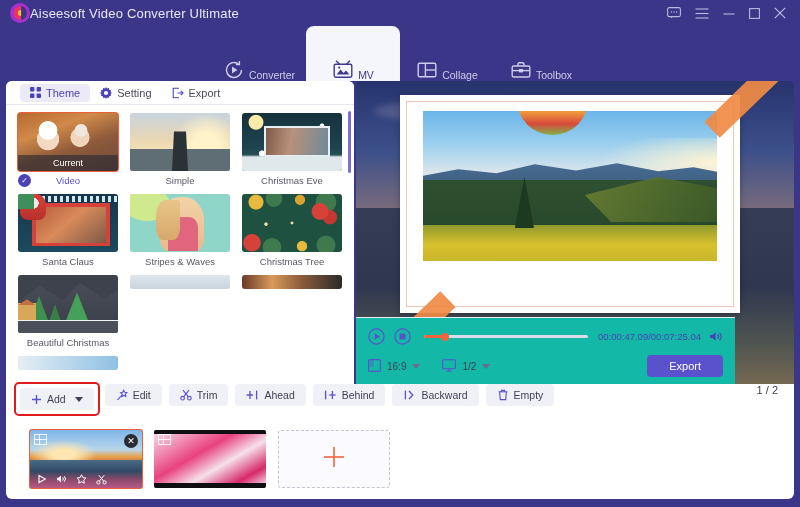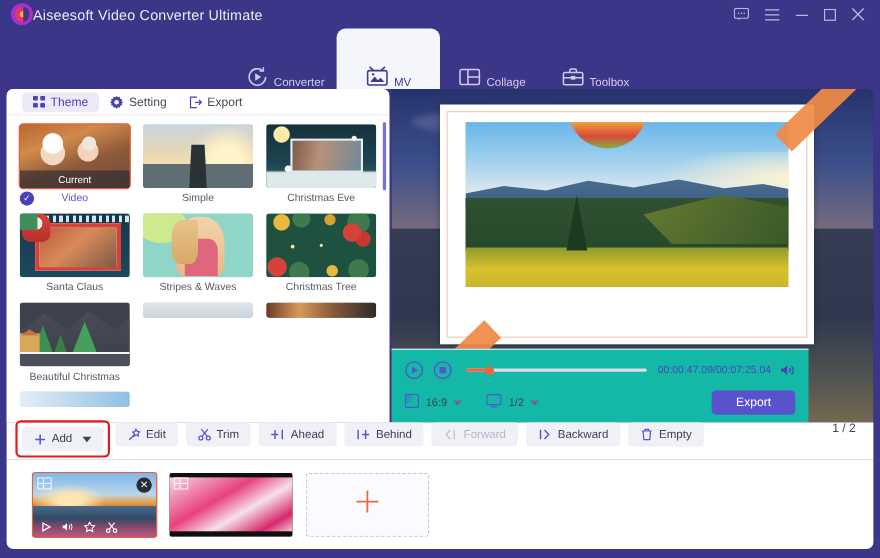--- a/index.html
+++ b/index.html
@@ -623,29 +623,20 @@
         <span class="ic">
           <svg width="13" height="12" viewBox="0 0 13 12" stroke="currentColor" stroke-width="1.3" fill="none">
             <line x1="1.6" y1="1.6" x2="1.6" y2="10.4"></line>
             <line x1="8.4" y1="2" x2="8.4" y2="10"></line>
               <line x1="5.2" y1="6" x2="11.6" y2="6"></line>
           </svg>
         </span>
         <span>Behind</span>
       </button>
 
-      <button class="tbtn dis">
-        <span class="ic">
-          <svg width="13" height="12" viewBox="0 0 13 12" stroke="currentColor" stroke-width="1.3" fill="none">
-            <path d="M6.4 2 L2.6 6 L6.4 10"></path>
-              <line x1="10" y1="1.6" x2="10" y2="10.4"></line>
-          </svg>
-        </span>
-        <span>Forward</span>
-      </button>
 
       <button class="tbtn">
         <span class="ic">
           <svg width="13" height="12" viewBox="0 0 13 12" stroke="currentColor" stroke-width="1.3" fill="none">
             <line x1="2.4" y1="1.6" x2="2.4" y2="10.4"></line>
               <path d="M6 2 L9.8 6 L6 10"></path>
           </svg>
         </span>
         <span>Backward</span>
       </button>

